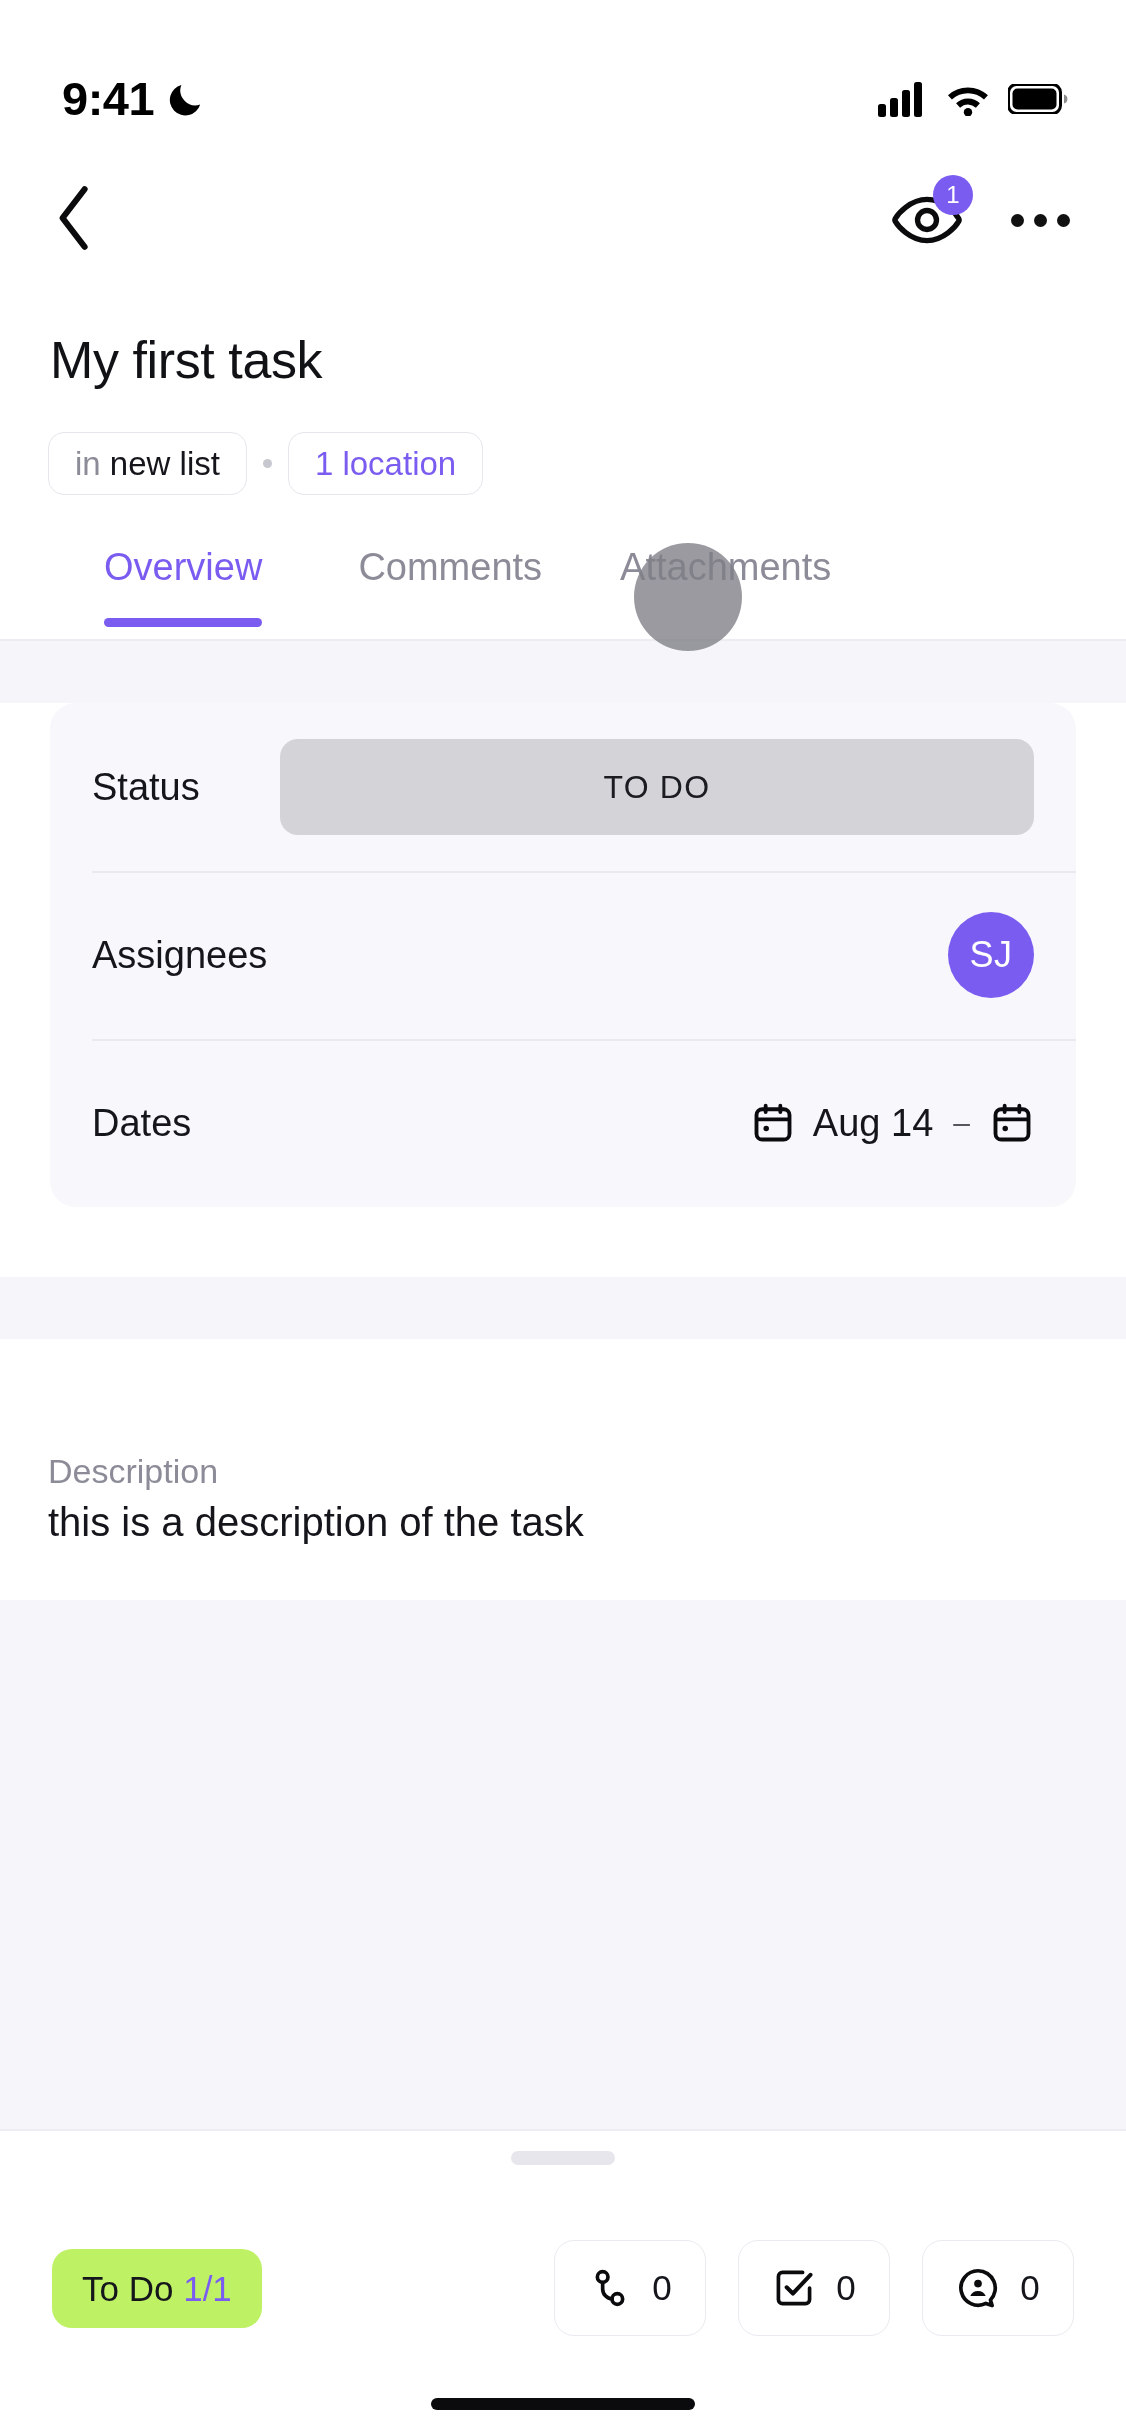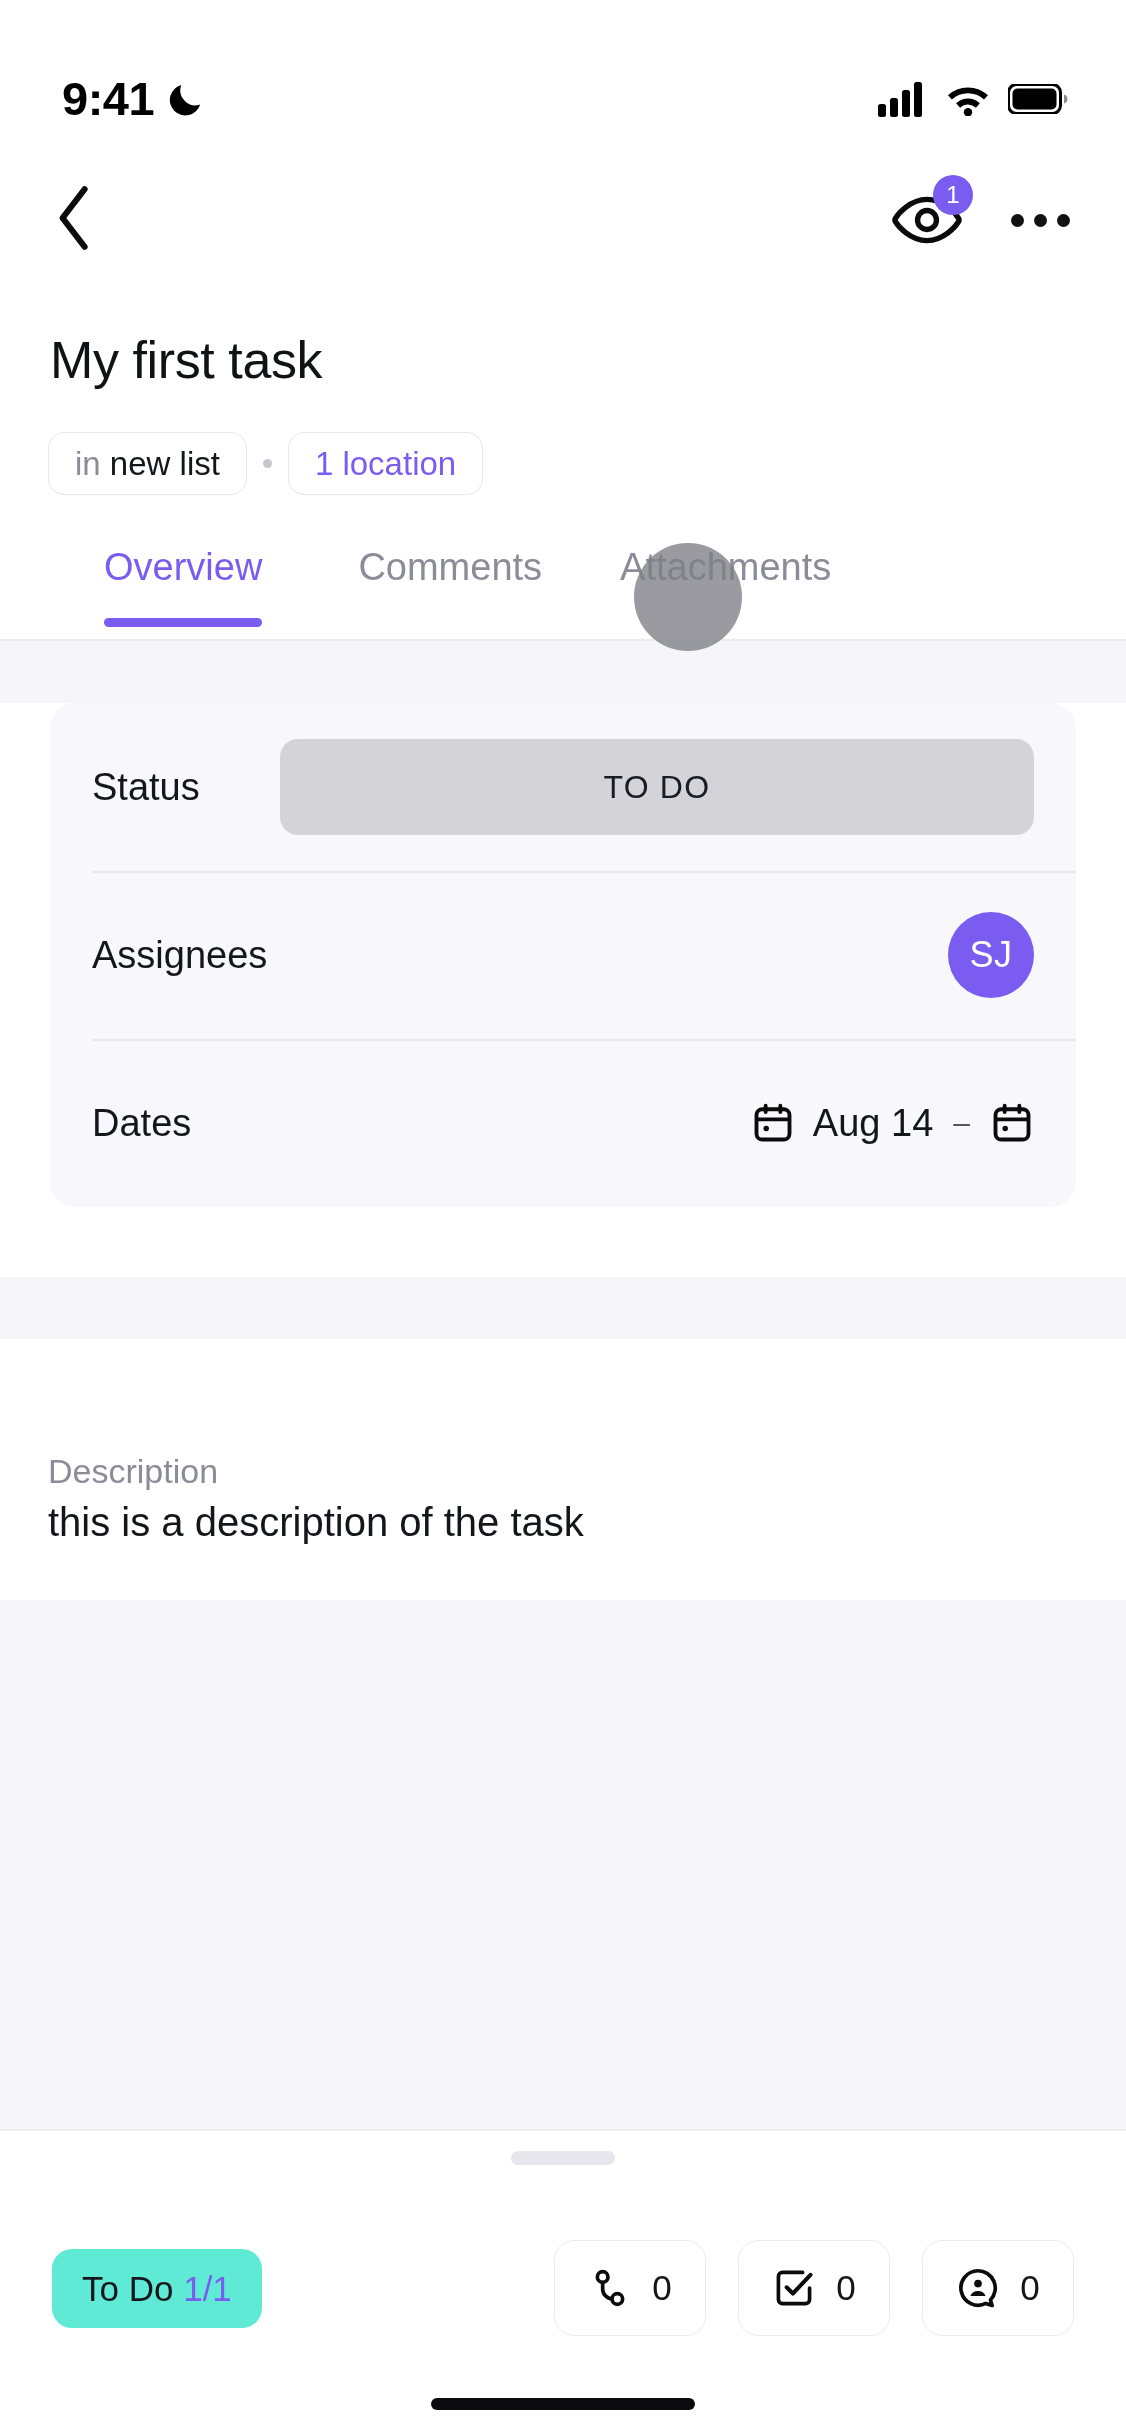--- a/index.html
+++ b/index.html
@@ -153,21 +153,21 @@
   }
   .drag-handle {
     position: absolute; top: 20px; left: 50%; transform: translateX(-50%);
     width: 104px; height: 14px; border-radius: 7px; background: #E6E6EC;
   }
   .bottombar {
     position: absolute; top: 2223px; left: 0; right: 0; height: 130px;
     display: flex; align-items: center; padding: 0 52px;
   }
   .todo-pill {
-    background: #5eead4; border-radius: 20px;
+    background: #bef264; border-radius: 20px;
     padding: 22px 30px; font-size: 35px; color: #15161B; line-height: 1;
     white-space: nowrap;
   }
   .todo-pill .count { color: #7B5CF0; }
   .bb-actions { margin-left: auto; display: flex; gap: 32px; }
   .bb-btn {
     border: 1.8px solid #EAEAF0; border-radius: 20px; background: #fff;
     height: 96px; min-width: 152px;
     display: flex; align-items: center; justify-content: center; gap: 20px;
     padding: 0 26px;

